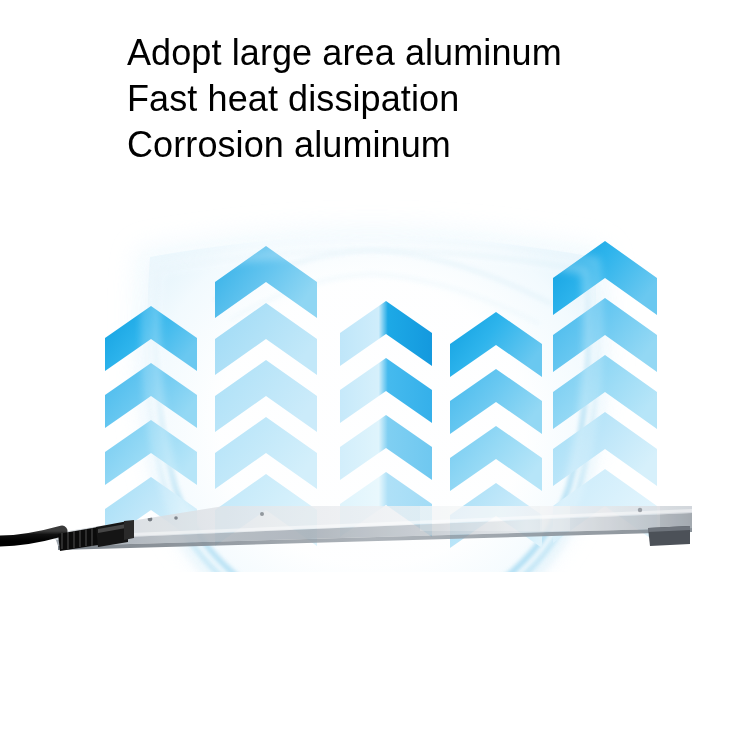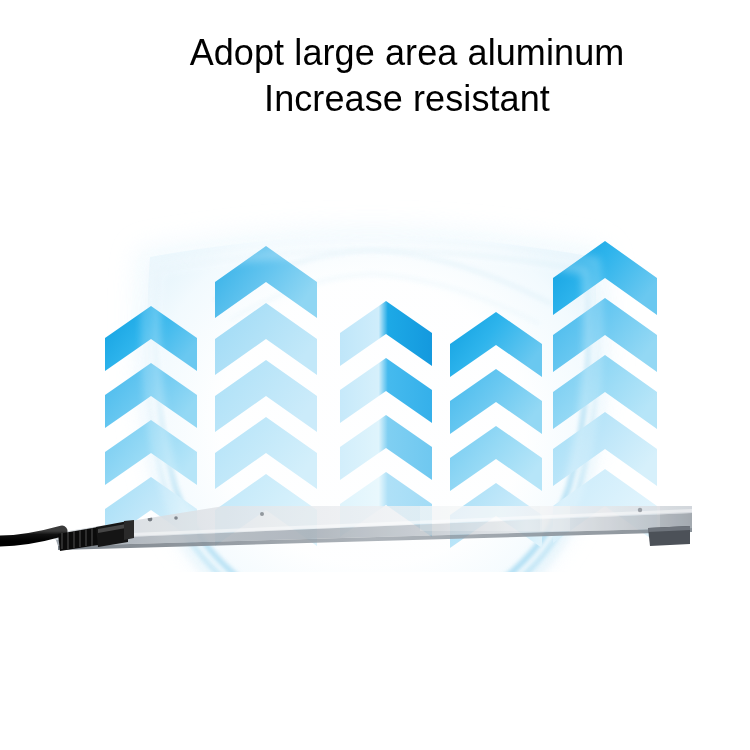--- a/index.html
+++ b/index.html
@@ -7,21 +7,20 @@
     padding: 0;
     background: #ffffff;
   }
   #stage {
     position: relative;
     width: 750px;
     height: 572px;
     background: #ffffff;
     overflow: hidden;
     font-family: "Liberation Sans", sans-serif;
-    text-align: center;
   }
   #feature-text {
     position: absolute;
     left: 127px;
     top: 30px;
     width: 560px;
   }
   .feature-line {
     font-family: "Liberation Sans", sans-serif;
     font-size: 36px;
@@ -295,16 +294,17 @@
       <g>
         <path d="M96,527 L128,521 L128,542 L98,547 Z" fill="#151515"></path>
         <path d="M98,529 L126,524 L126,528 L98,533 Z" fill="#4F4F4F" opacity="0.85"></path>
         <path d="M124,521 L134,520 L134,538 L124,540 Z" fill="#2A2A2A"></path>
       </g>
     </g>
   </svg>
 
   <div id="feature-text">
     <div class="feature-line">Adopt large area aluminum</div>
-    <div class="feature-line">Increase resistant</div>
+    <div class="feature-line">Fast heat dissipation</div>
+    <div class="feature-line">Corrosion aluminum</div>
   </div>
 
 </div>
 
 </body></html>

